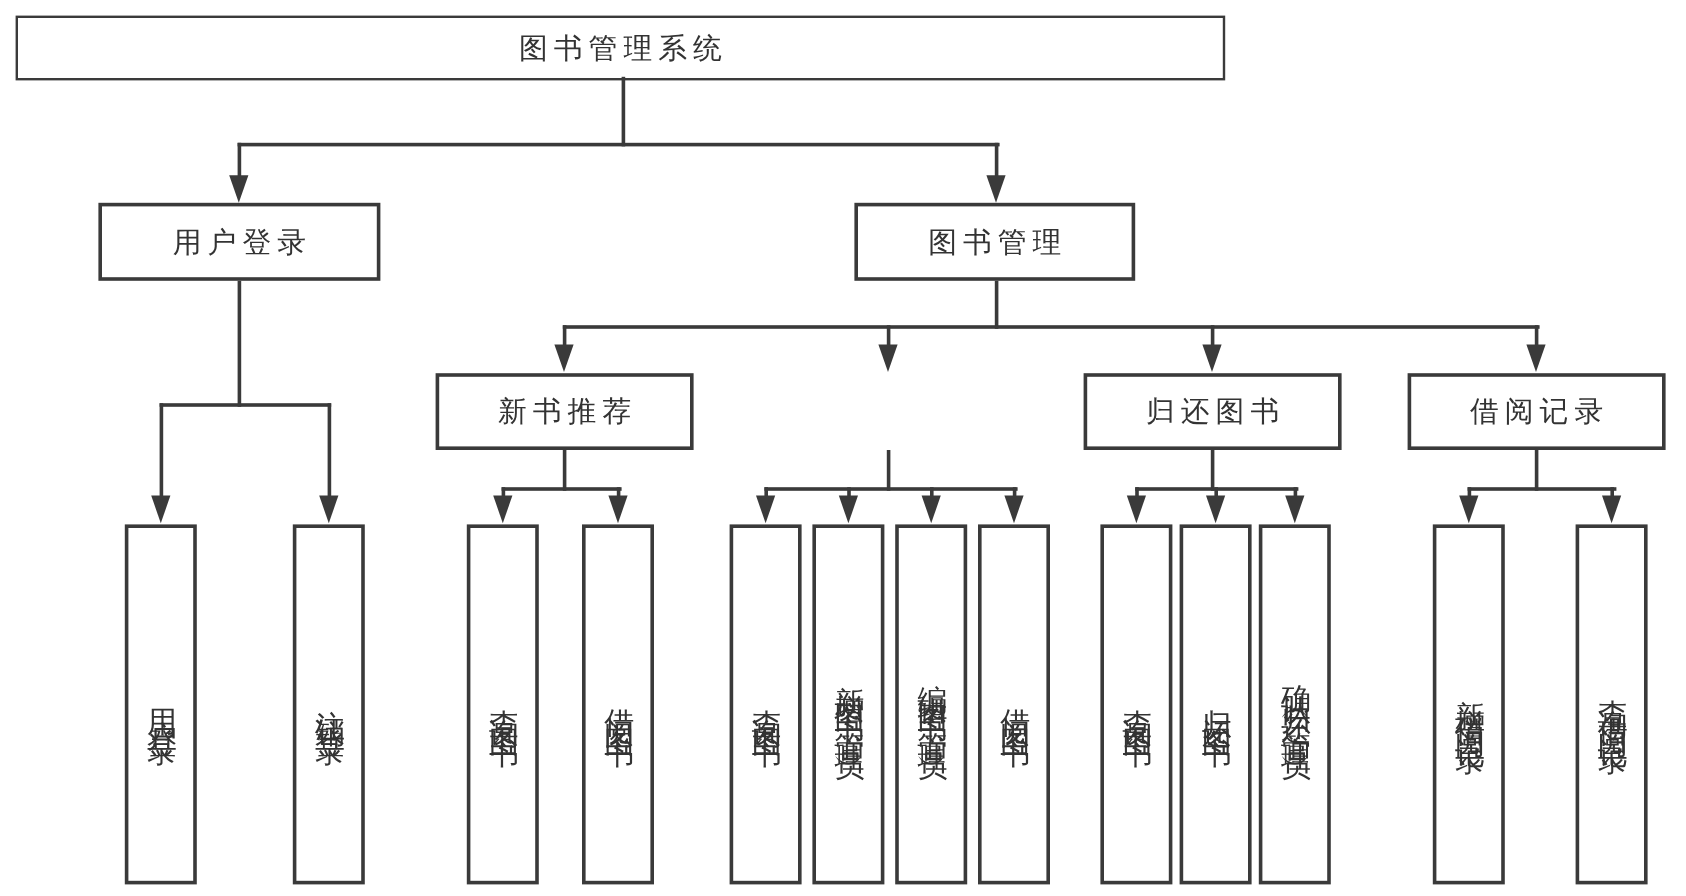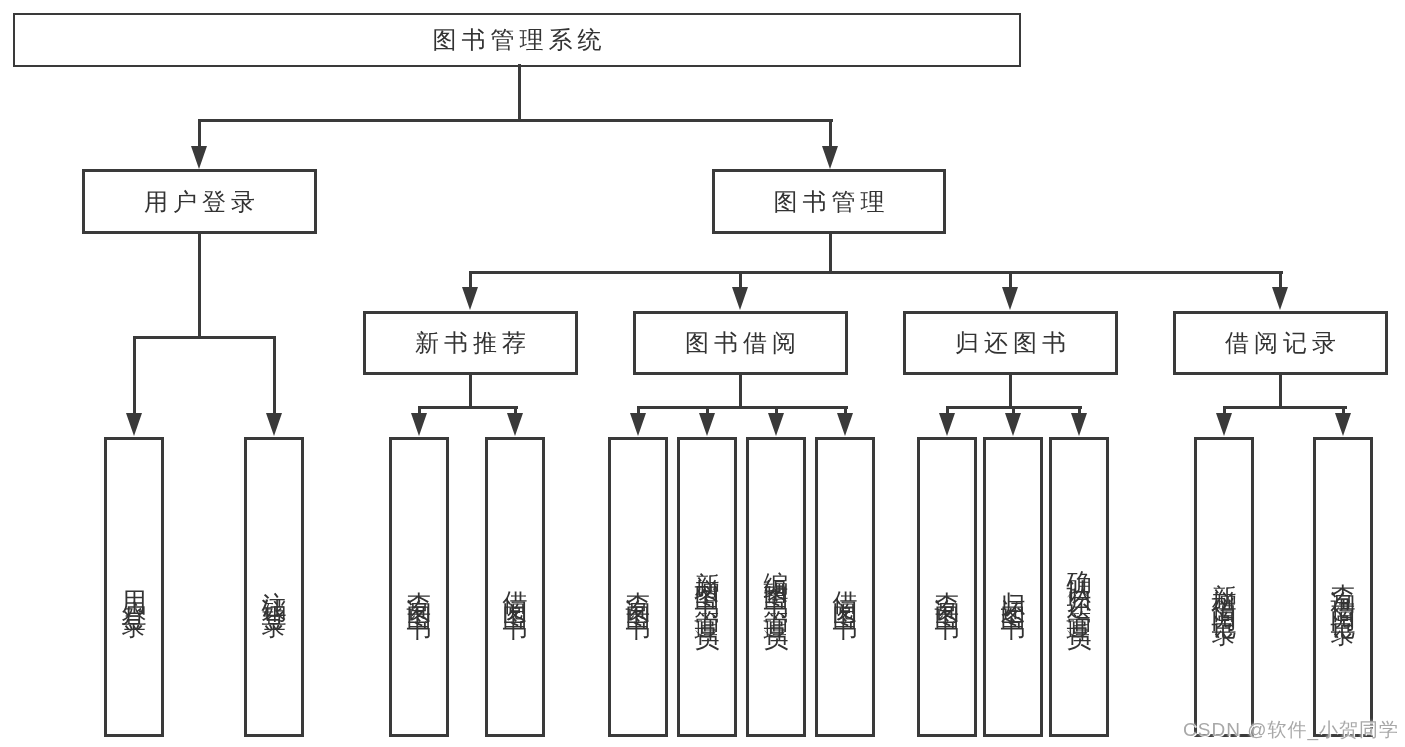--- a/index.html
+++ b/index.html
@@ -46,23 +46,20 @@
 
   <div class="box" style="left:82px;top:169px;width:235px;height:65px">
     <span>用户登录</span>
   </div>
   <div class="box" style="left:363px;top:311px;width:215px;height:64px">
     <span>新书推荐</span>
   </div>
 
   <div class="box" style="left:712px;top:169px;width:234px;height:65px">
     <span>图书管理</span>
-  </div>
-  <div class="box" style="left:633px;top:311px;width:215px;height:64px">
-    <span>图书借阅</span>
   </div>
   <div class="box" style="left:903px;top:311px;width:215px;height:64px">
     <span>归还图书</span>
   </div>
   <div class="box" style="left:1173px;top:311px;width:215px;height:64px">
     <span>借阅记录</span>
   </div>
 
   <div class="leaf" style="left:104px">
     <span class="vtext">用户登录</span>
@@ -156,15 +153,14 @@
   <div class="vline" style="left:1078px;top:406px;height:10px"></div>
   <div class="ah" style="left:1071px;top:413px"></div>
 
   <div class="vline" style="left:1279px;top:375px;height:34px"></div>
   <div class="hline" style="left:1223px;top:406px;width:124px"></div>
   <div class="vline" style="left:1223px;top:406px;height:10px"></div>
   <div class="ah" style="left:1216px;top:413px"></div>
   <div class="vline" style="left:1342px;top:406px;height:10px"></div>
   <div class="ah" style="left:1335px;top:413px"></div>
 
-  <div class="watermark">CSDN @软件_小贺同学</div>
 
 </div>
 
 </body></html>

